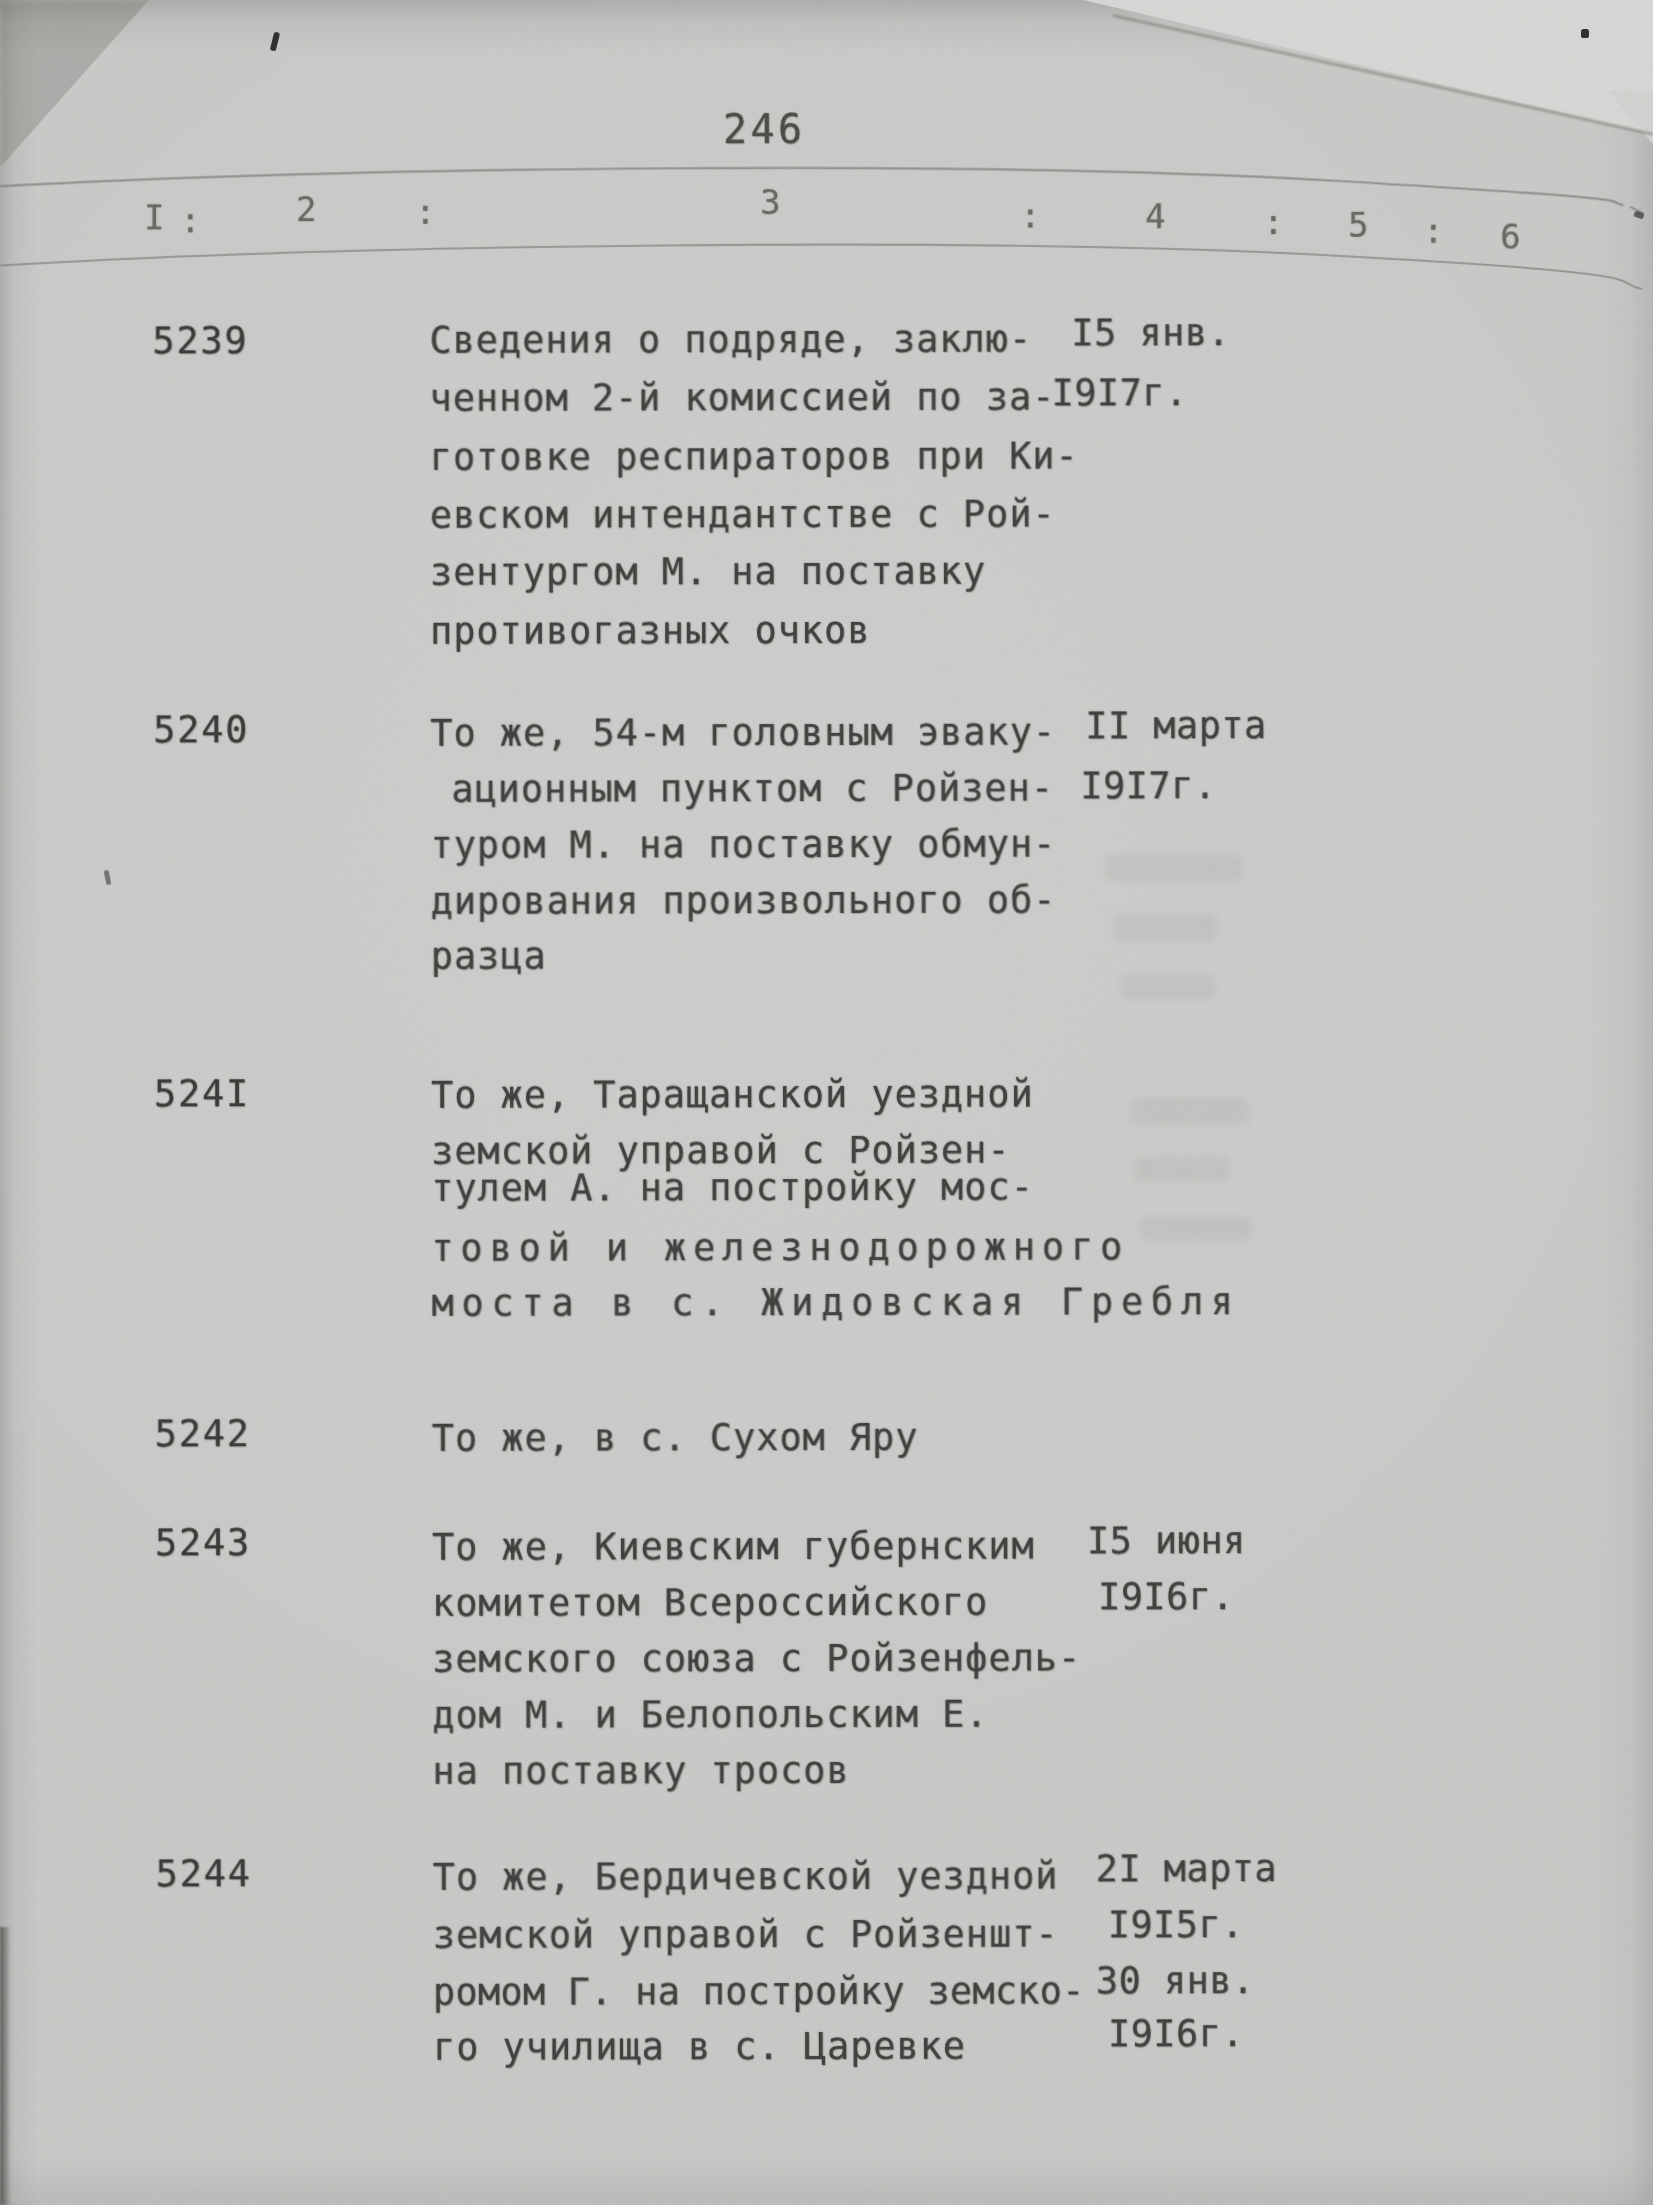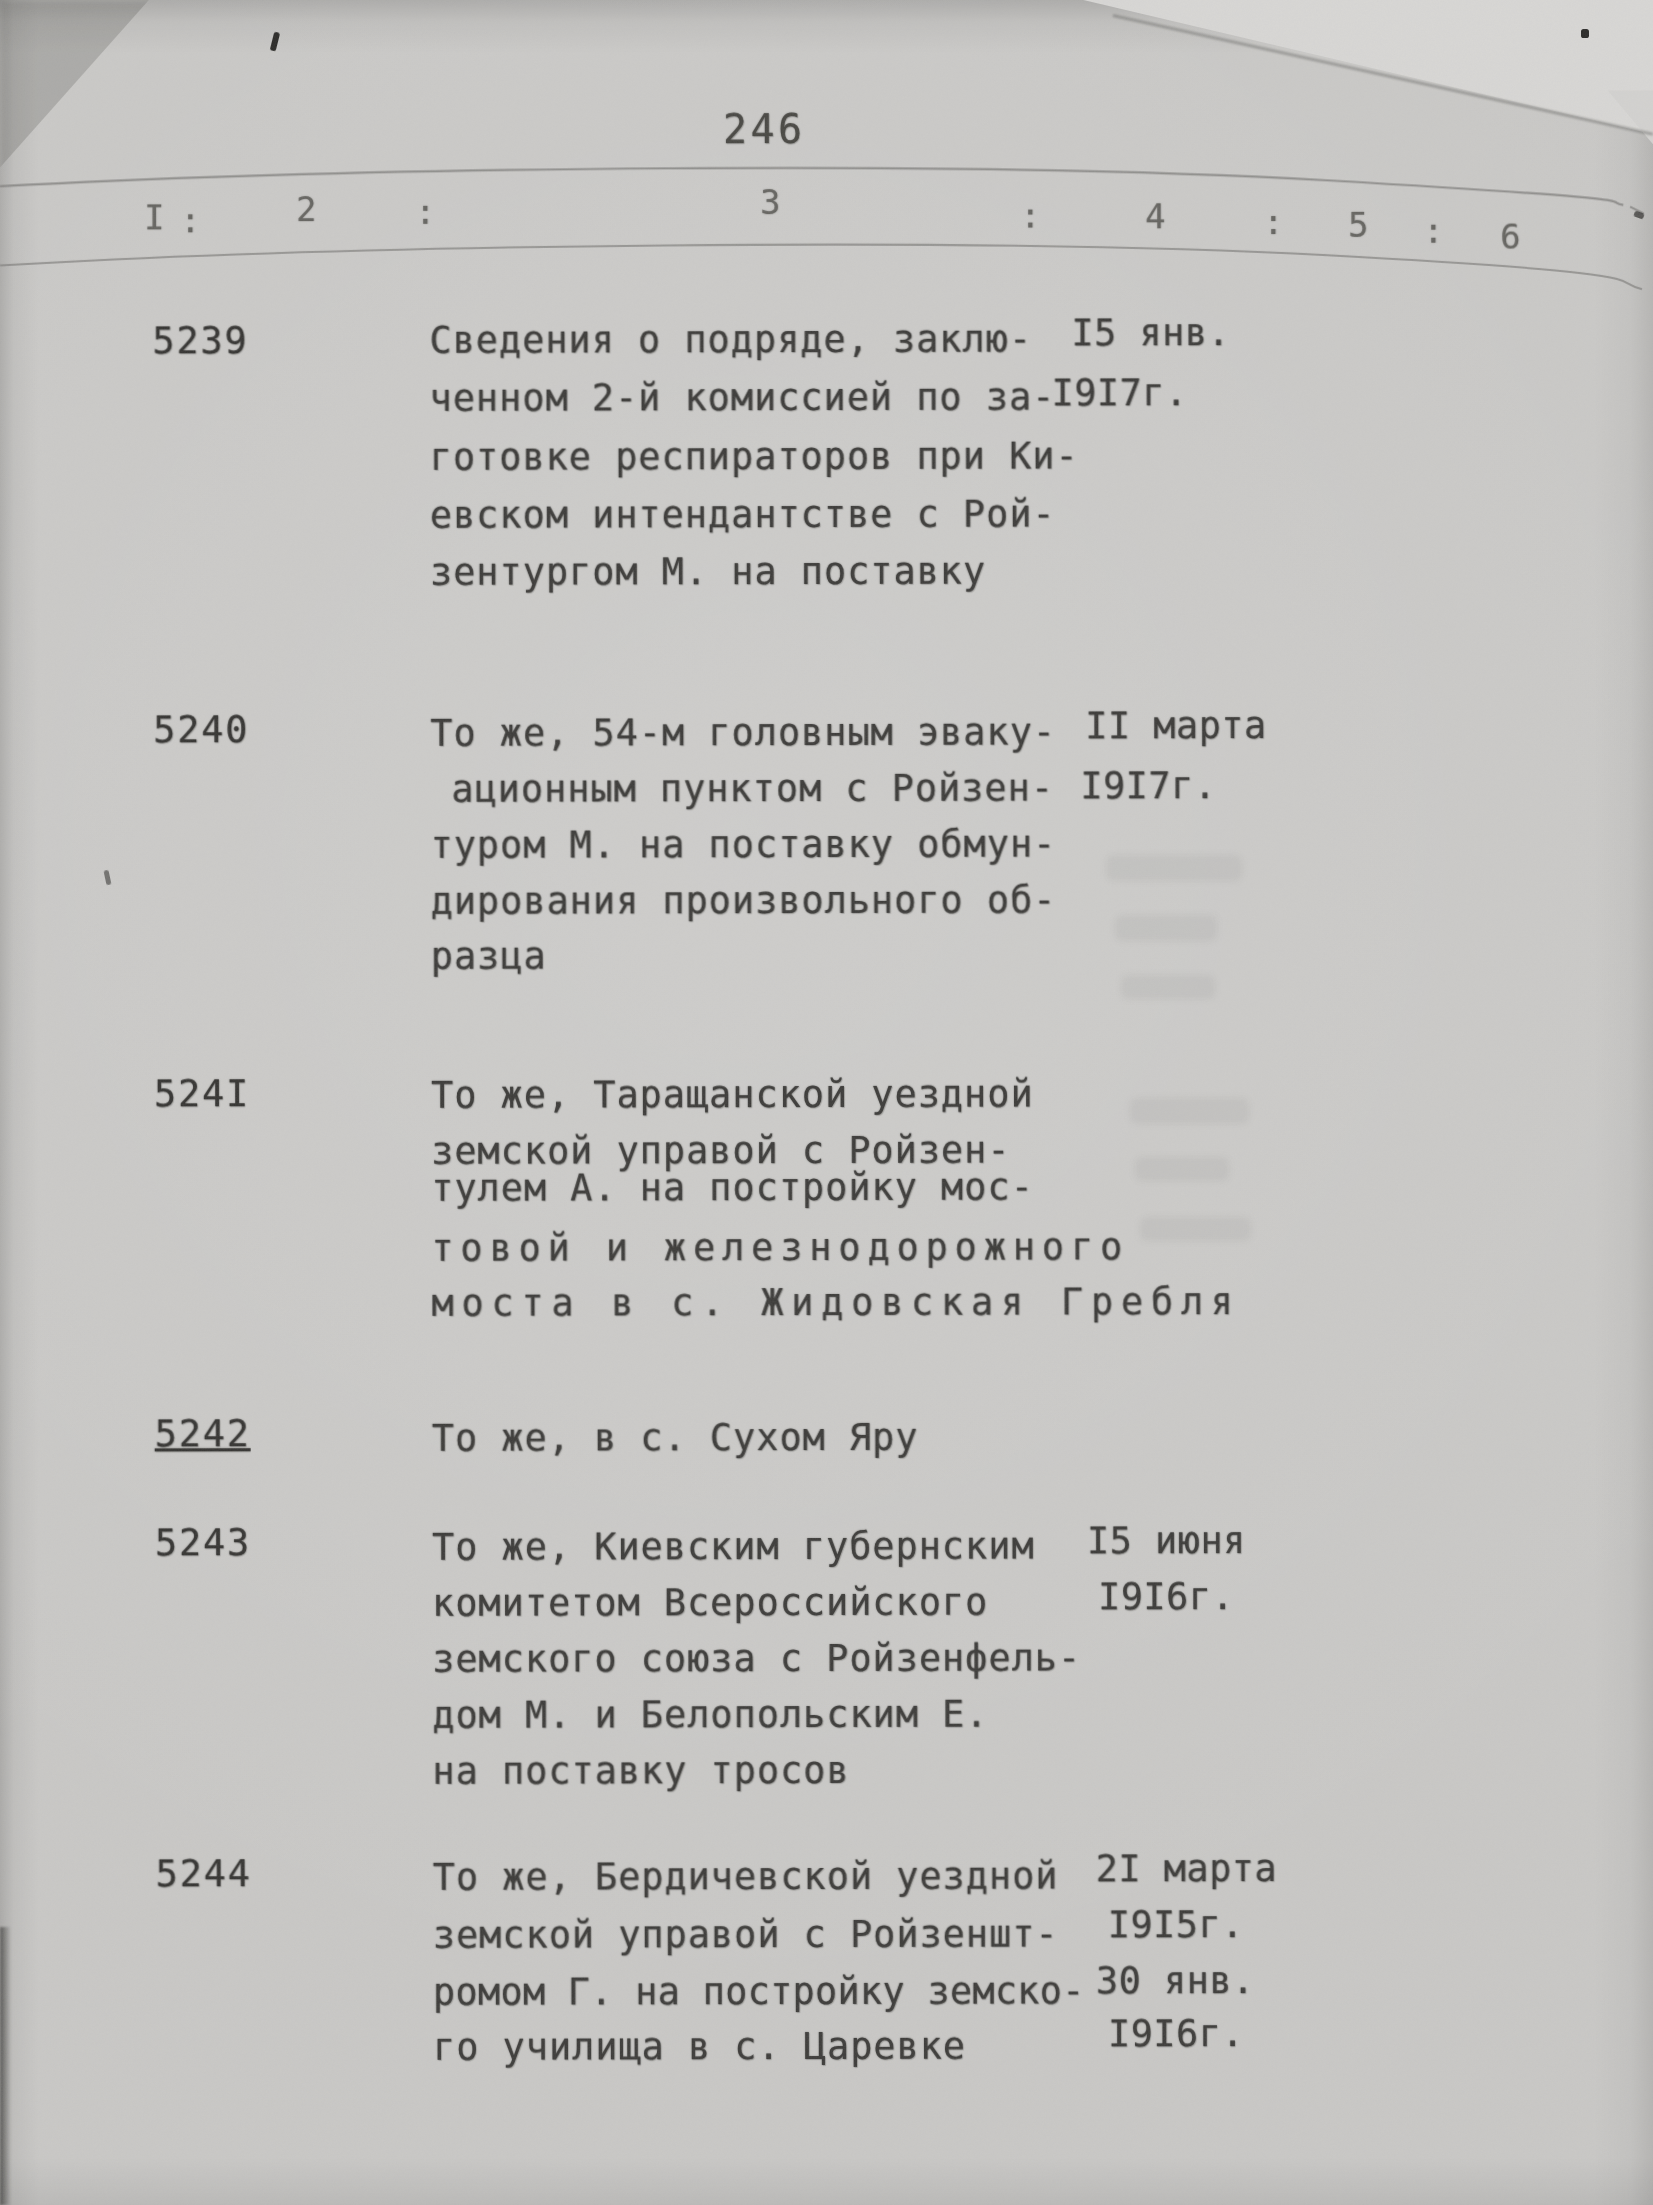--- a/index.html
+++ b/index.html
@@ -83,40 +83,41 @@
     <span class="t hdr" style="left:1350px;top:204px;">5</span>
     <span class="t hdr" style="left:1425px;top:210px;">:</span>
     <span class="t hdr" style="left:1502px;top:216px;">6</span>
 
     <span class="t num" style="left:154px;top:318px;">5239</span>
     <span class="t" style="left:431px;top:318px;">Сведения о подряде, заклю-</span>
     <span class="t" style="left:431px;top:376px;">ченном 2-й комиссией по за-</span>
     <span class="t" style="left:431px;top:435px;">готовке респираторов при Ки-</span>
     <span class="t" style="left:431px;top:493px;">евском интендантстве с Рой-</span>
     <span class="t" style="left:431px;top:550px;">зентургом М. на поставку</span>
+    <span class="t" style="left:431px;top:609px;">противогазных очков</span>
     <span class="t date" style="left:1060px;top:312px;margin-left:13px;">I5 янв.</span>
     <span class="t date" style="left:1053px;top:372px;">I9I7г.</span>
 
     <span class="t num" style="left:154px;top:707px;">5240</span>
     <span class="t" style="left:431px;top:711px;">То же, 54-м головным эваку-</span>
     <span class="t" style="left:452px;top:767px;">ационным пунктом с Ройзен-</span>
     <span class="t" style="left:431px;top:823px;">туром М. на поставку обмун-</span>
     <span class="t" style="left:431px;top:879px;">дирования произвольного об-</span>
     <span class="t" style="left:431px;top:934px;">разца</span>
     <span class="t date" style="left:1086px;top:705px;">II марта</span>
     <span class="t date" style="left:1081px;top:765px;">I9I7г.</span>
 
     <span class="t num" style="left:154px;top:1071px;">524I</span>
     <span class="t" style="left:431px;top:1073px;">То же, Таращанской уездной</span>
     <span class="t" style="left:431px;top:1129px;">земской управой с Ройзен-</span>
     <span class="t" style="left:431px;top:1166px;">тулем А. на постройку мос-</span>
     <span class="t" style="left:431px;top:1226px;letter-spacing:6.8px;">товой и железнодорожного</span>
     <span class="t" style="left:431px;top:1281px;letter-spacing:7.7px;">моста в с. Жидовская Гребля</span>
 
-    <span class="t num" style="left:154px;top:1411px;text-decoration:underline;">5242</span>
+    <span class="t num" style="left:154px;top:1411px;">5242</span>
     <span class="t" style="left:431px;top:1416px;">То же, в с. Сухом Яру</span>
 
     <span class="t num" style="left:154px;top:1520px;">5243</span>
     <span class="t" style="left:431px;top:1525px;">То же, Киевским губернским</span>
     <span class="t" style="left:431px;top:1581px;">комитетом Всероссийского</span>
     <span class="t" style="left:431px;top:1637px;">земского союза с Ройзенфель-</span>
     <span class="t" style="left:431px;top:1693px;">дом М. и Белопольским Е.</span>
     <span class="t" style="left:431px;top:1749px;">на поставку тросов</span>
     <span class="t date" style="left:1086px;top:1520px;">I5 июня</span>
     <span class="t date" style="left:1097px;top:1576px;">I9I6г.</span>

